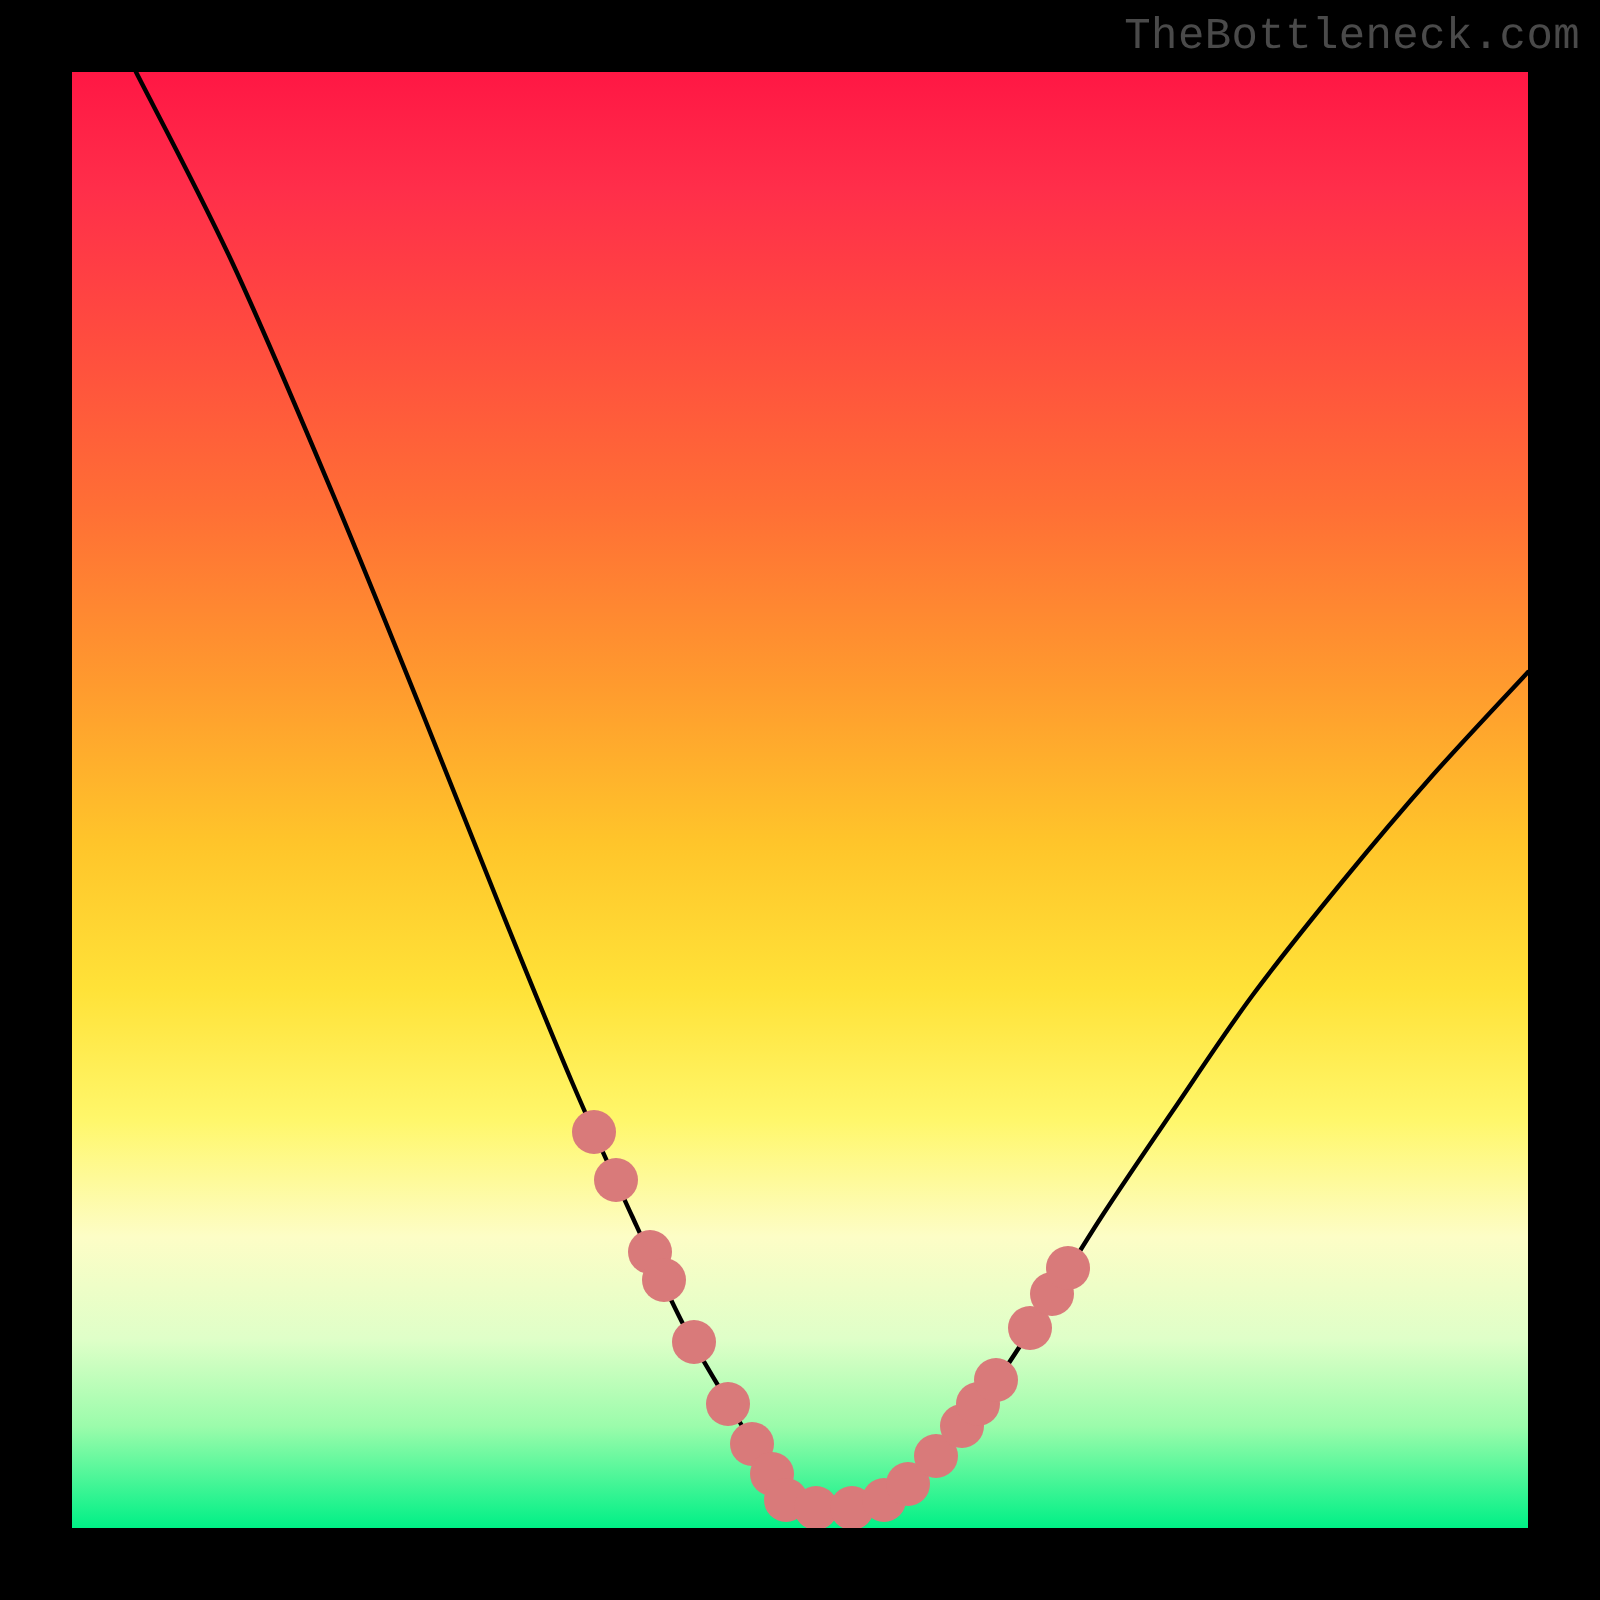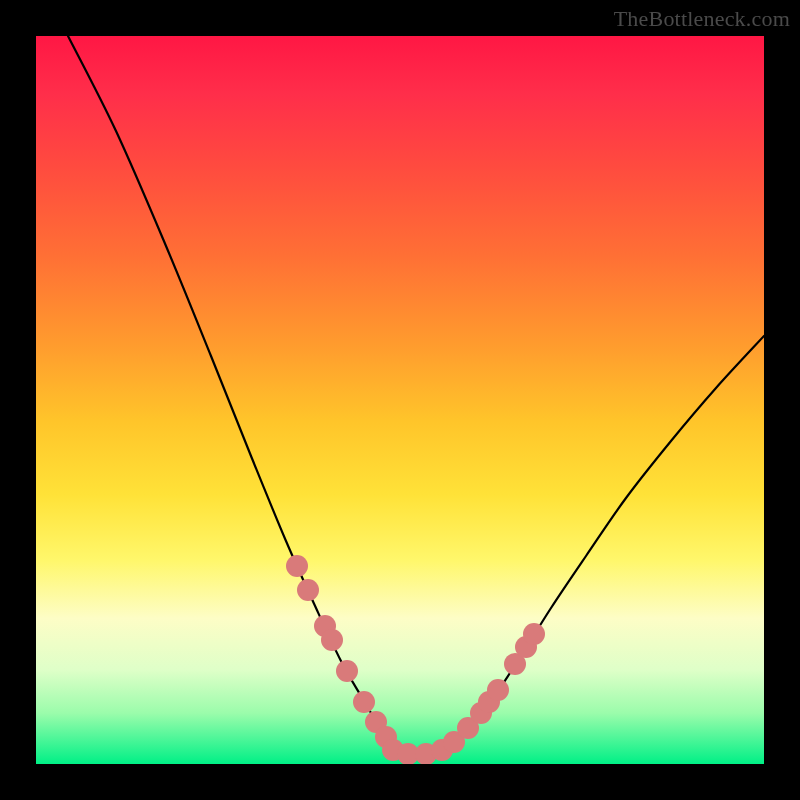--- a/index.html
+++ b/index.html
@@ -7,21 +7,21 @@
   .container {
     width: 800px;
     height: 800px;
     position: relative;
     background: #000;
   }
   .watermark {
     position: absolute;
     top: 6px;
     right: 10px;
-    font-family: Liberation Serif, serif;
+    font-family: Liberation Mono, monospace;
     font-size: 22px;
     color: #4a4a4a;
     font-weight: 500;
     letter-spacing: 0.2px;
     z-index: 10;
   }
   .plot-area {
     position: absolute;
     left: 36px;
     top: 36px;

